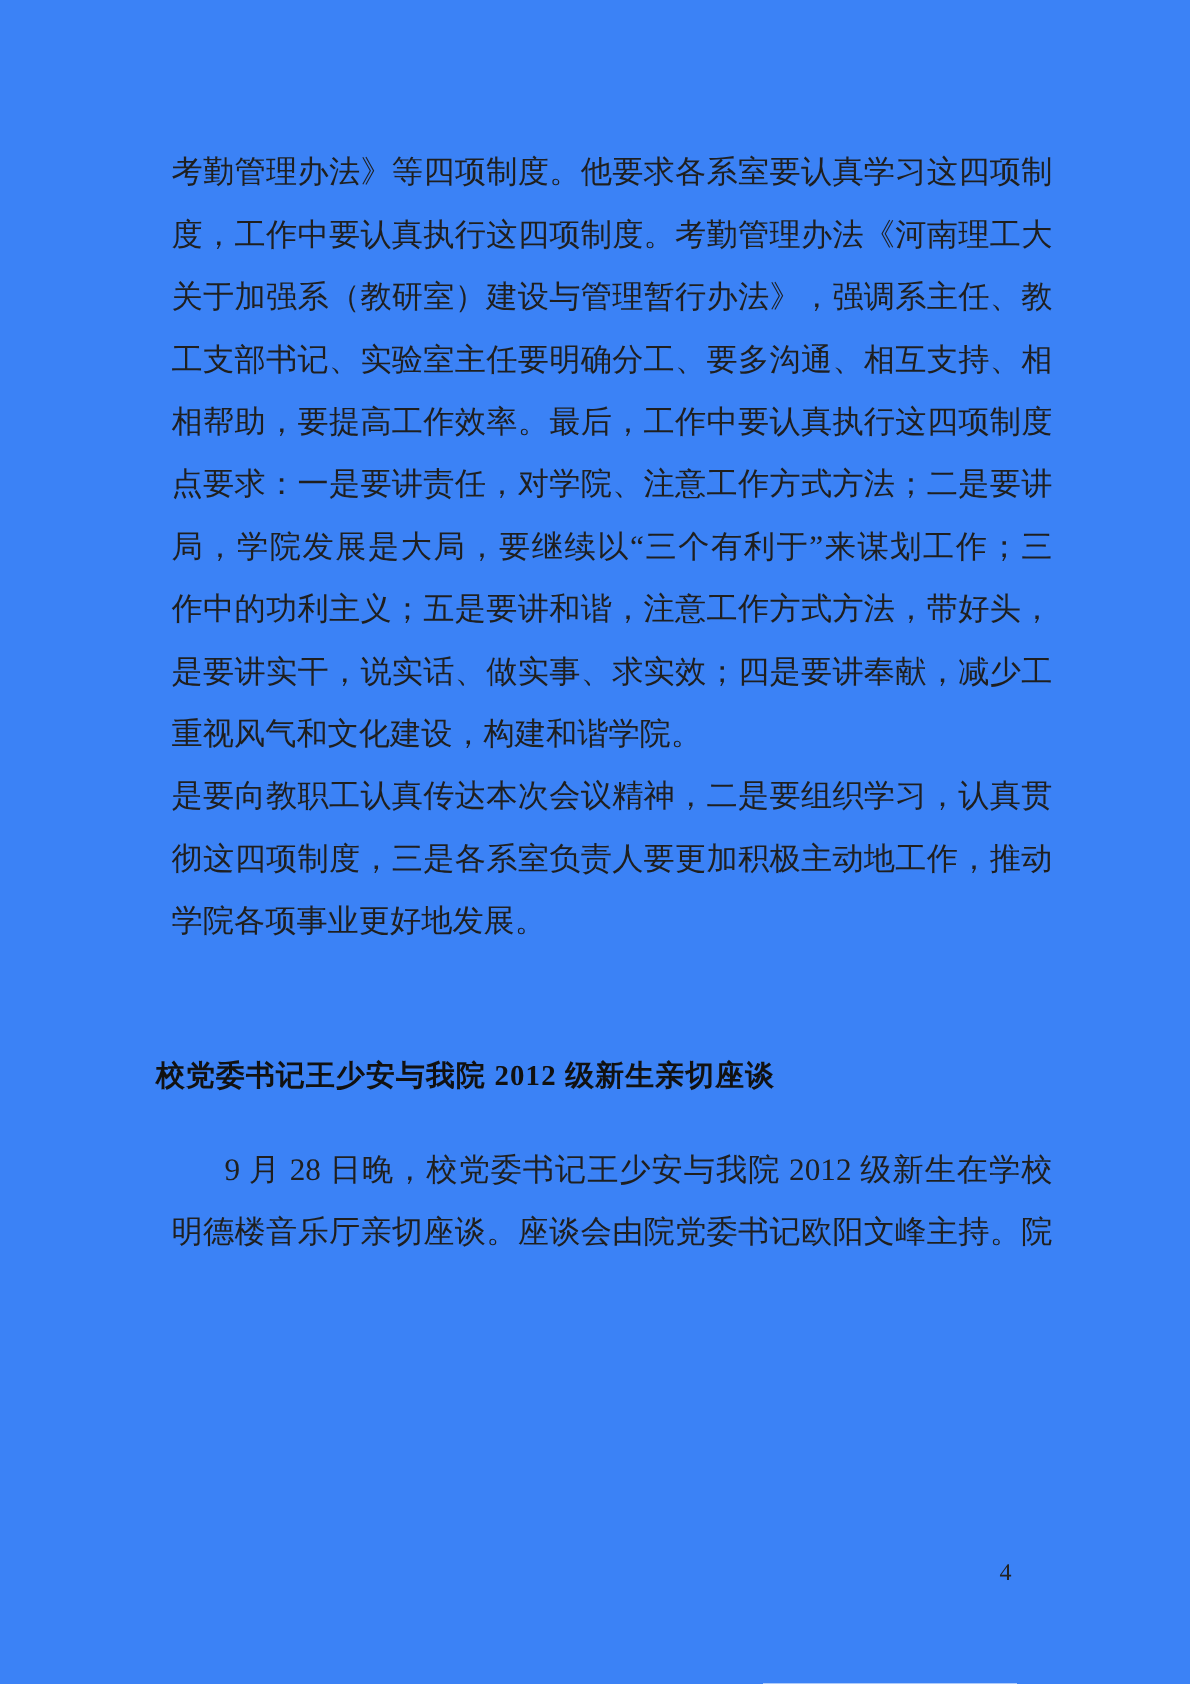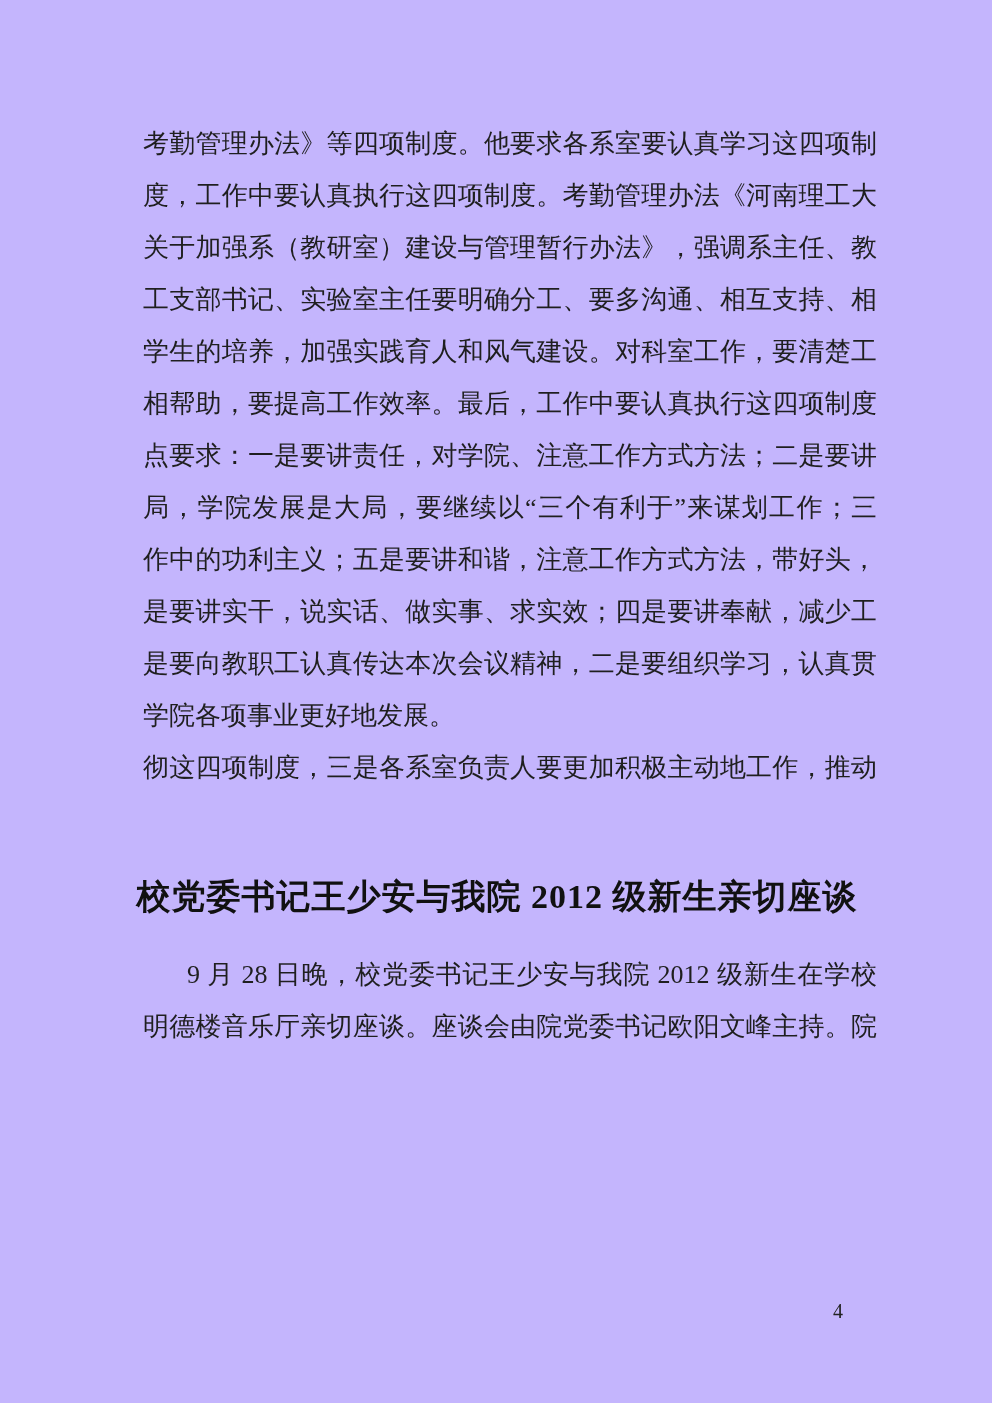--- a/index.html
+++ b/index.html
@@ -4,21 +4,21 @@
 <style>
   html, body {
     margin: 0;
     padding: 0;
     background: #ffffff;
   }
   .page {
     position: relative;
     width: 992px;
     height: 1403px;
-    background: #c4b5fd;
+    background: #3b82f6;
     font-family: "Liberation Serif", "DejaVu Serif", serif;
     color: #1f1f1f;
     overflow: hidden;
   }
   .content {
     position: absolute;
     left: 143px;
     top: 118px;
     width: 734px;
   }
@@ -40,25 +40,25 @@
     padding-left: 68px;
   }
   .line.indent-1 {
     padding-left: 44px;
   }
   .heading {
     margin: 77px 0 26px 0;
     padding: 0;
     position: relative;
     left: -13px;
-    font-size: 34px;
+    font-size: 24px;
     font-weight: 700;
     line-height: 52px;
     height: 52px;
-    text-align: center;
+    text-align: left;
     letter-spacing: 1px;
     color: #111111;
   }
   .page-number {
     position: absolute;
     left: 826px;
     top: 1296px;
     width: 24px;
     text-align: center;
     font-size: 20px;
@@ -69,30 +69,30 @@
 </head>
 <body>
 
 <div class="page">
   <div class="content">
 
     <p class="line">考勤管理办法》等四项制度。他要求各系室要认真学习这四项制</p>
     <p class="line">度，工作中要认真执行这四项制度。考勤管理办法《河南理工大学</p>
     <p class="line">关于加强系（教研室）建设与管理暂行办法》，强调系主任、教</p>
     <p class="line">工支部书记、实验室主任要明确分工、要多沟通、相互支持、相</p>
-    <p class="line">学生的培养，加强实践育人和风气建设。对科室工作，要清楚工</p>
     <p class="line">相帮助，要提高工作效率。最后，工作中要认真执行这四项制度</p>
     <p class="line">点要求：一是要讲责任，对学院、注意工作方式方法；二是要讲大</p>
     <p class="line">局，学院发展是大局，要继续以“三个有利于”来谋划工作；三</p>
     <p class="line">作中的功利主义；五是要讲和谐，注意工作方式方法，带好头，</p>
     <p class="line">是要讲实干，说实话、做实事、求实效；四是要讲奉献，减少工</p>
+    <p class="line para-end">重视风气和文化建设，构建和谐学院。</p>
 
     <p class="line">是要向教职工认真传达本次会议精神，二是要组织学习，认真贯</p>
+    <p class="line">彻这四项制度，三是各系室负责人要更加积极主动地工作，推动</p>
     <p class="line para-end">学院各项事业更好地发展。</p>
-    <p class="line">彻这四项制度，三是各系室负责人要更加积极主动地工作，推动</p>
 
     <h2 class="heading">校党委书记王少安与我院 2012 级新生亲切座谈</h2>
 
     <p class="line indent-1">9 月 28 日晚，校党委书记王少安与我院 2012 级新生在学校</p>
     <p class="line">明德楼音乐厅亲切座谈。座谈会由院党委书记欧阳文峰主持。院</p>
 
   </div>
 
   <div class="page-number">4</div>
 </div>

